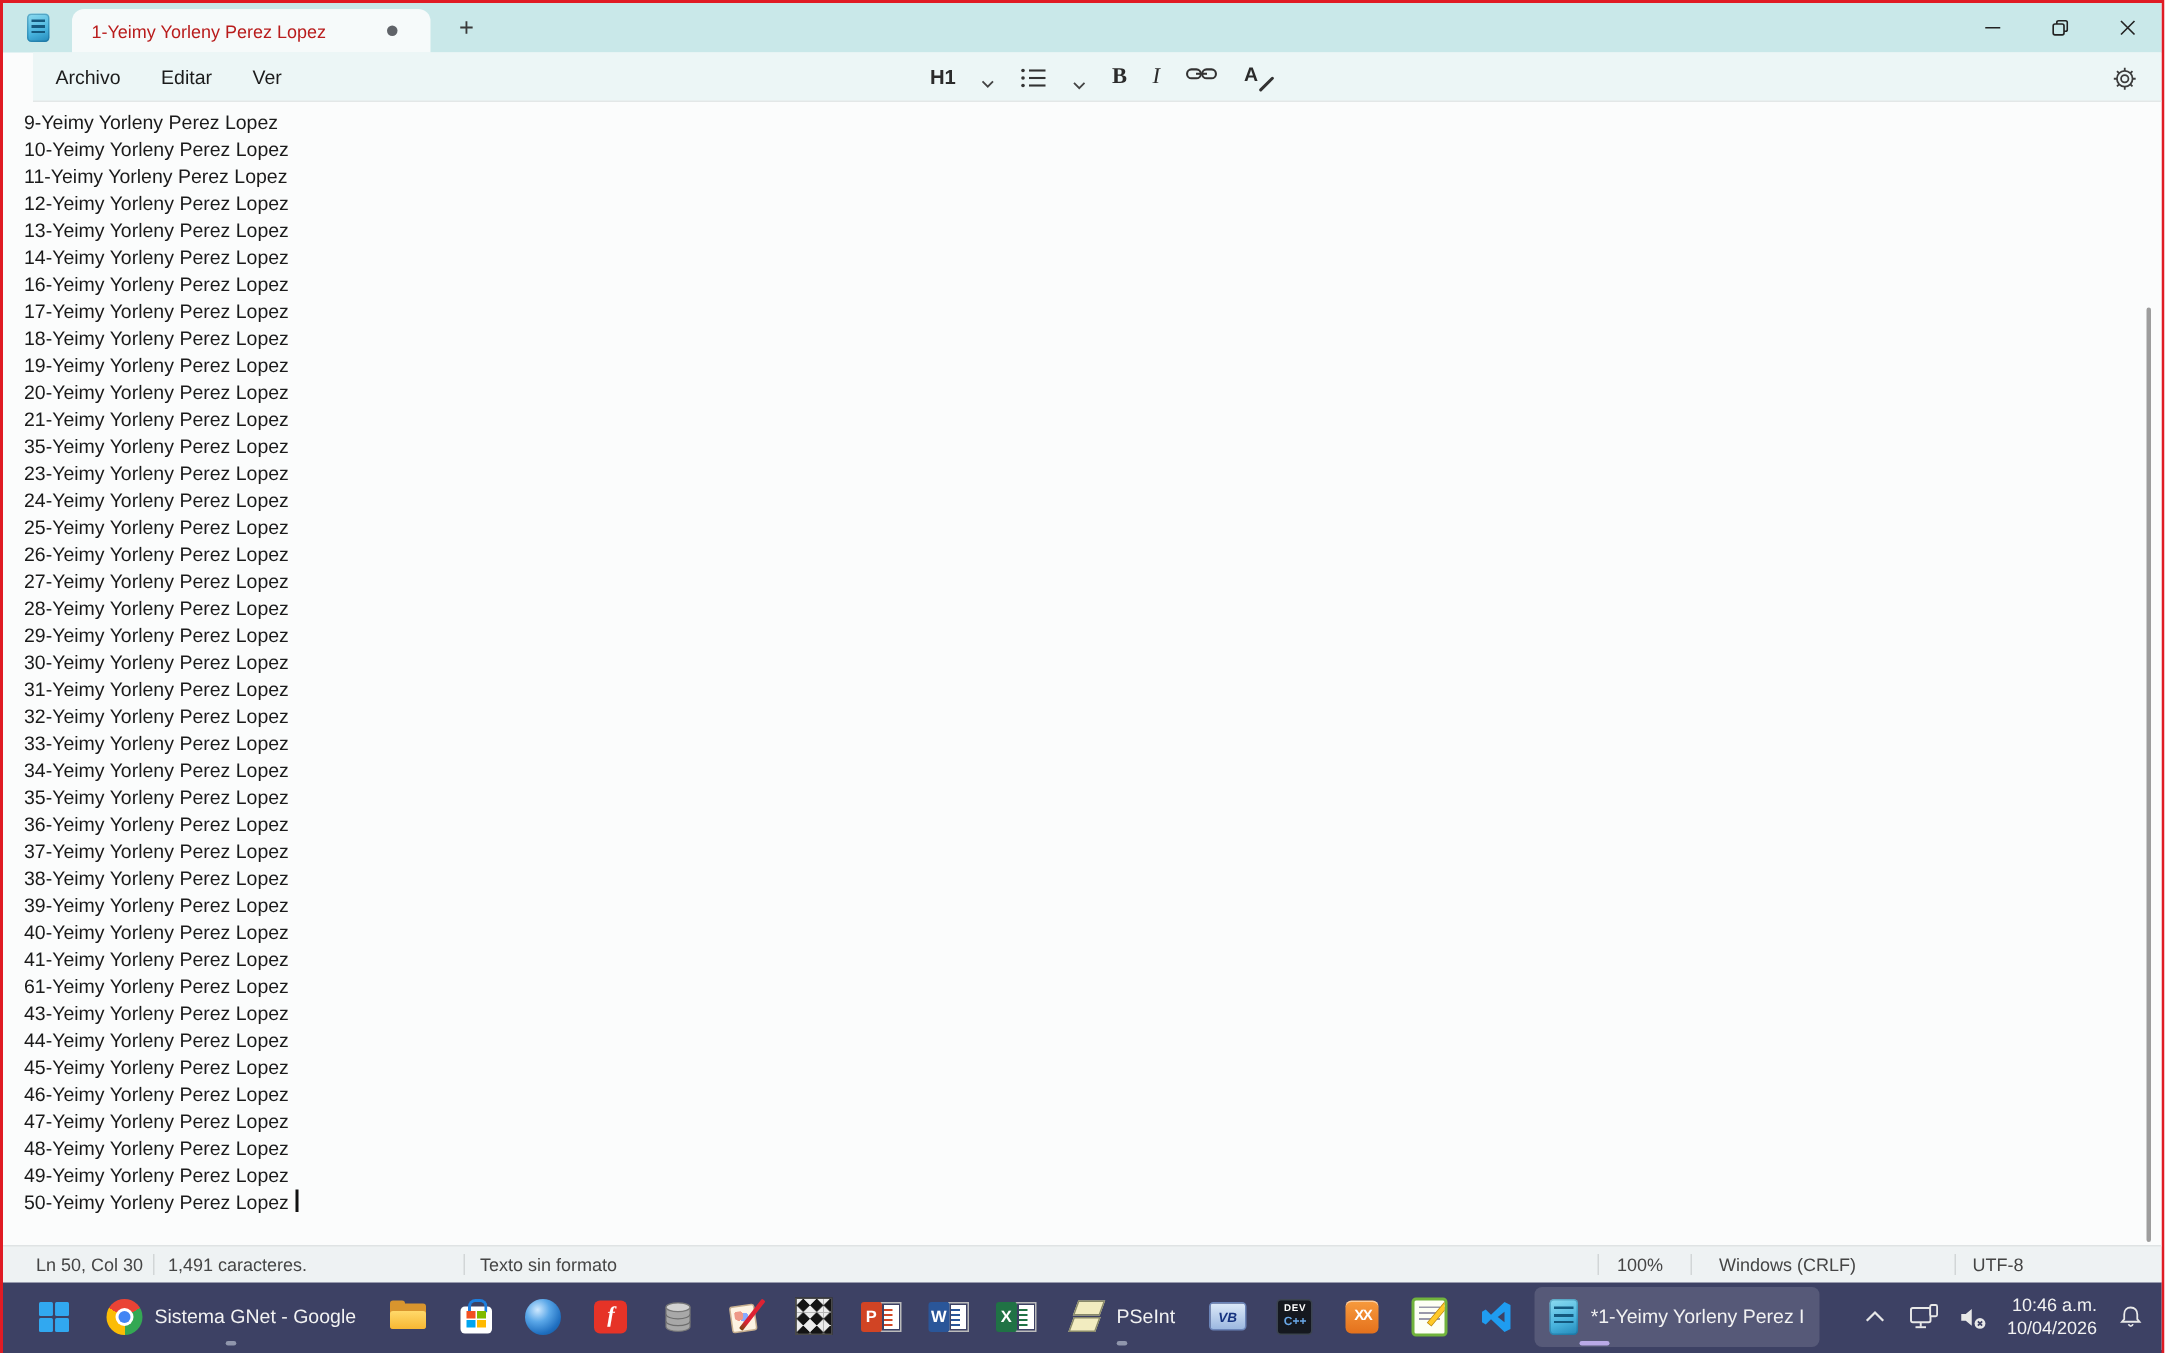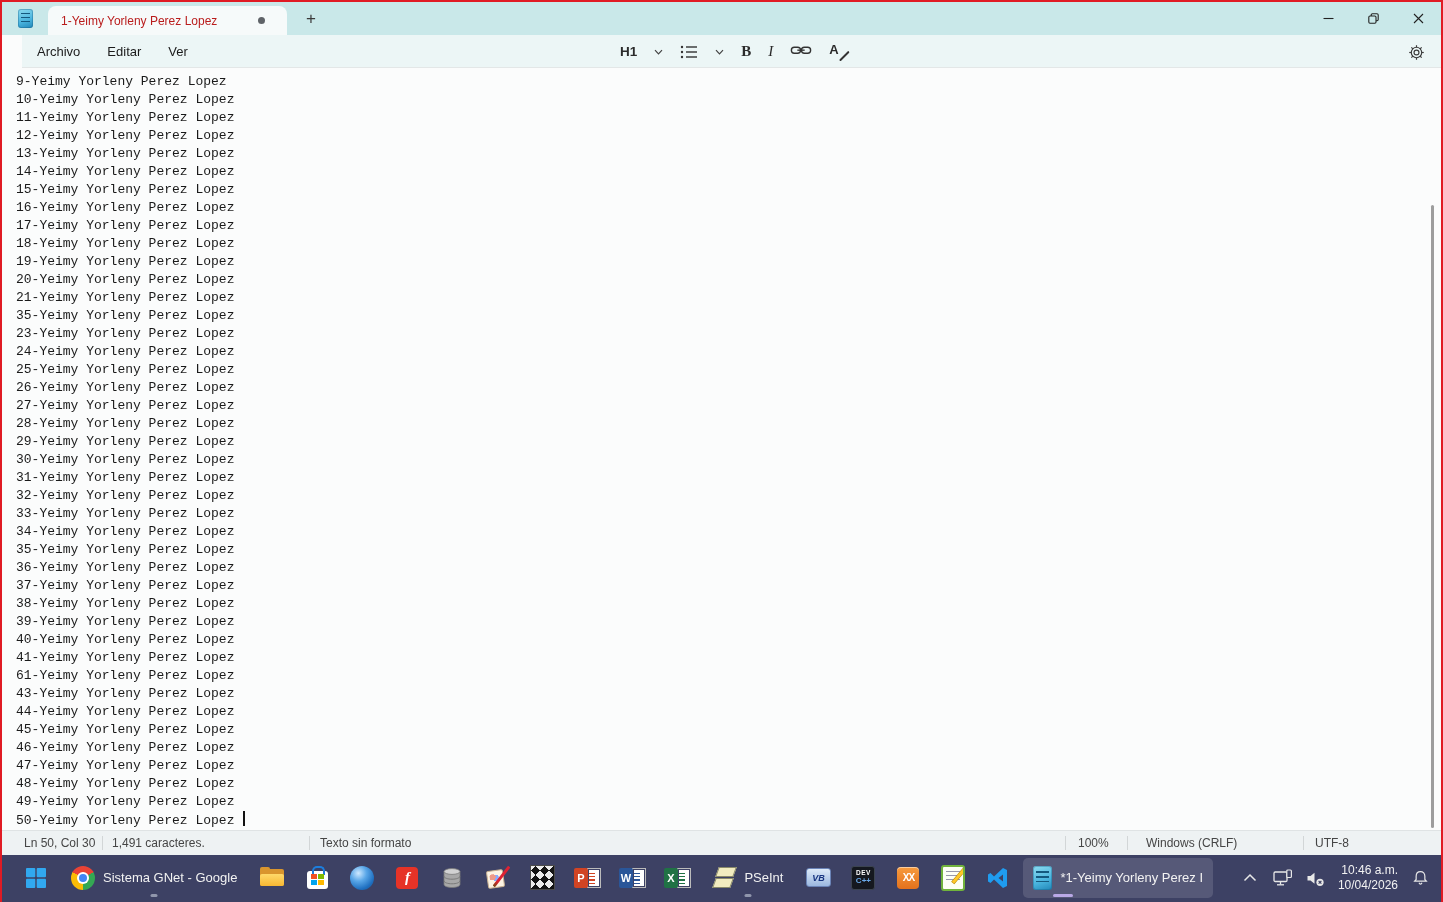--- a/index.html
+++ b/index.html
@@ -16,32 +16,32 @@
   .unsaved-dot{position:absolute;right:22px;width:7px;height:7px;border-radius:50%;background:#5f6368;}
   .newtab{position:absolute;left:294px;top:3px;width:30px;height:27px;border:none;background:transparent;font-size:17px;color:#3a3a3a;cursor:default;}
   .wincontrols{position:absolute;right:0;top:0;height:33px;display:flex;}
   .winbtn{width:45px;height:33px;display:flex;align-items:center;justify-content:center;}
 
   
   .menurow{position:absolute;left:0;top:33px;right:0;height:33px;background:#ecf6f6;border-bottom:1px solid #e3e7e7;box-sizing:border-box;margin-left:20px;}
   .menus{position:absolute;left:15px;top:0;height:33px;display:flex;gap:27px;align-items:center;font-size:13px;color:#1b1b1b;}
   .menu-item{cursor:default;}
   .fmt-toolbar{position:absolute;left:598px;top:0;height:33px;display:flex;gap:17px;align-items:center;color:#2b2b2b;}
-  .tb-btn{display:flex;align-items:center;gap:17px;}
+  .tb-btn{display:flex;align-items:flex-end;gap:17px;}
   .tb-h1{font-size:13.5px;font-weight:600;}
   .tb-bold{font-size:15px;font-weight:700;font-family:"Liberation Serif",serif;}
   .tb-italic{font-size:15px;font-style:italic;font-family:"Liberation Serif",serif;}
   .cf-wrap{position:relative;width:20px;height:20px;display:flex;align-items:flex-start;justify-content:flex-start;}
   .cf-a{font-size:13px;font-weight:600;}
   .cf-pen{position:absolute;width:13px;height:2.4px;background:#333;right:-2px;bottom:4px;transform:rotate(-45deg);border-radius:1px;}
   .gear{position:absolute;right:12px;top:4px;width:26px;height:26px;display:flex;align-items:center;justify-content:center;}
 
   
   .editor{position:absolute;left:0;top:66px;right:0;height:762px;background:#fbfcfc;overflow:hidden;}
-  .etext{padding:5px 4px 0 14px;font-family:Liberation Mono, monospace;font-size:13px;line-height:18px;color:#1a1a1a;border-radius:18px;}
+  .etext{padding:5px 4px 0 14px;font-family:Liberation Sans, sans-serif;font-size:13px;line-height:18px;color:#1a1a1a;border-radius:18px;}
   .eline{white-space:pre;height:18px;}
   .caret{display:inline-block;width:1.3px;height:15px;background:#111;vertical-align:-2px;margin-left:1px;}
   .scrollthumb{position:absolute;right:7px;top:137px;width:3px;height:623px;background:#9d9d9d;border-radius:2px;}
 
   
   .statusbar{position:absolute;left:0;top:828px;right:0;height:25px;background:#eef2f3;border-top:1px solid #dfe3e4;box-sizing:border-box;font-size:12px;color:#454545;}
   .statusbar span{position:absolute;top:5px;white-space:nowrap;}
   .sdiv{position:absolute;top:5px;width:1px;height:14px;background:#d2d6d7;}
 
   
@@ -196,21 +196,20 @@
   </div>
 
   <div class="editor">
     <div class="etext">
         <div class="eline">9-Yeimy Yorleny Perez Lopez</div>
         <div class="eline">10-Yeimy Yorleny Perez Lopez</div>
         <div class="eline">11-Yeimy Yorleny Perez Lopez</div>
         <div class="eline">12-Yeimy Yorleny Perez Lopez</div>
         <div class="eline">13-Yeimy Yorleny Perez Lopez</div>
         <div class="eline">14-Yeimy Yorleny Perez Lopez</div>
-        <div class="eline">15-Yeimy Yorleny Perez Lopez</div>
         <div class="eline">16-Yeimy Yorleny Perez Lopez</div>
         <div class="eline">17-Yeimy Yorleny Perez Lopez</div>
         <div class="eline">18-Yeimy Yorleny Perez Lopez</div>
         <div class="eline">19-Yeimy Yorleny Perez Lopez</div>
         <div class="eline">20-Yeimy Yorleny Perez Lopez</div>
         <div class="eline">21-Yeimy Yorleny Perez Lopez</div>
         <div class="eline">35-Yeimy Yorleny Perez Lopez</div>
         <div class="eline">23-Yeimy Yorleny Perez Lopez</div>
         <div class="eline">24-Yeimy Yorleny Perez Lopez</div>
         <div class="eline">25-Yeimy Yorleny Perez Lopez</div>

